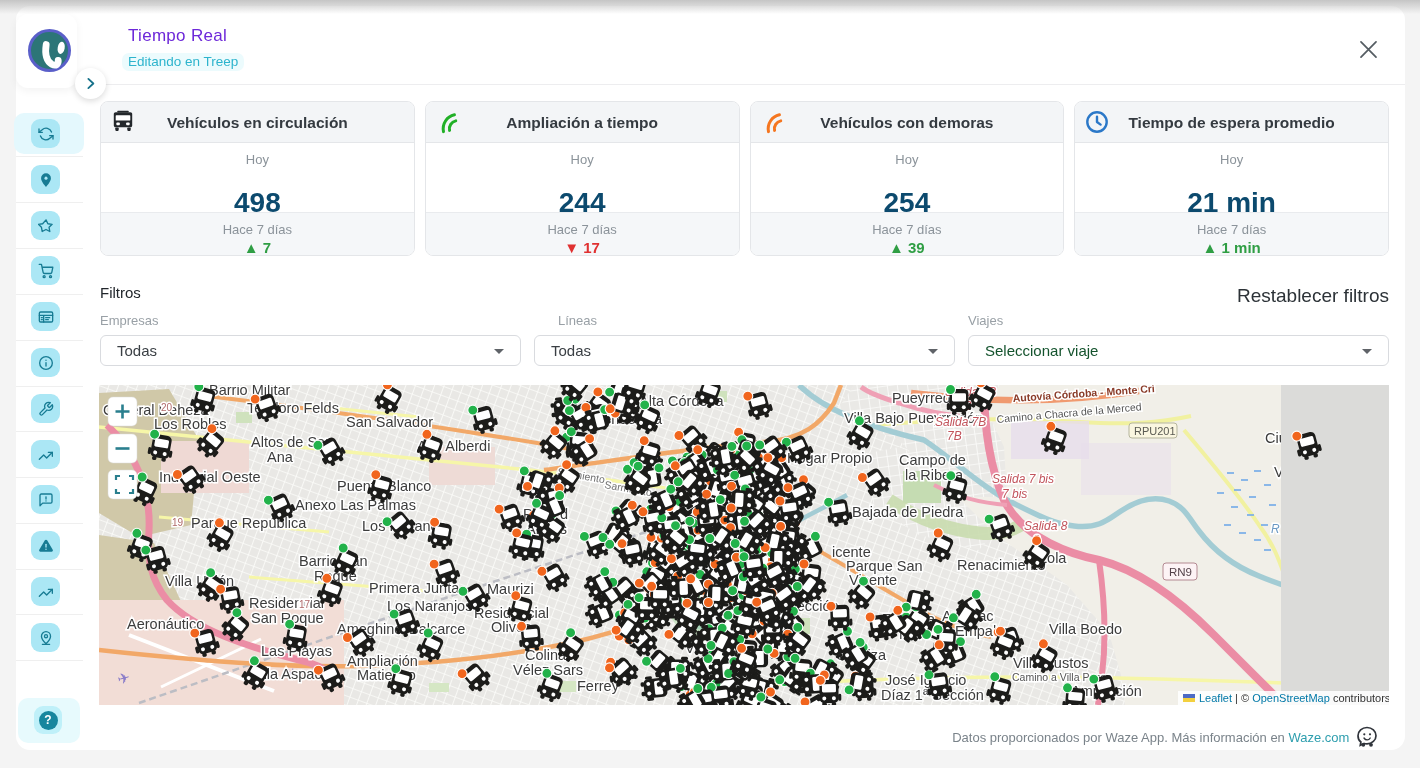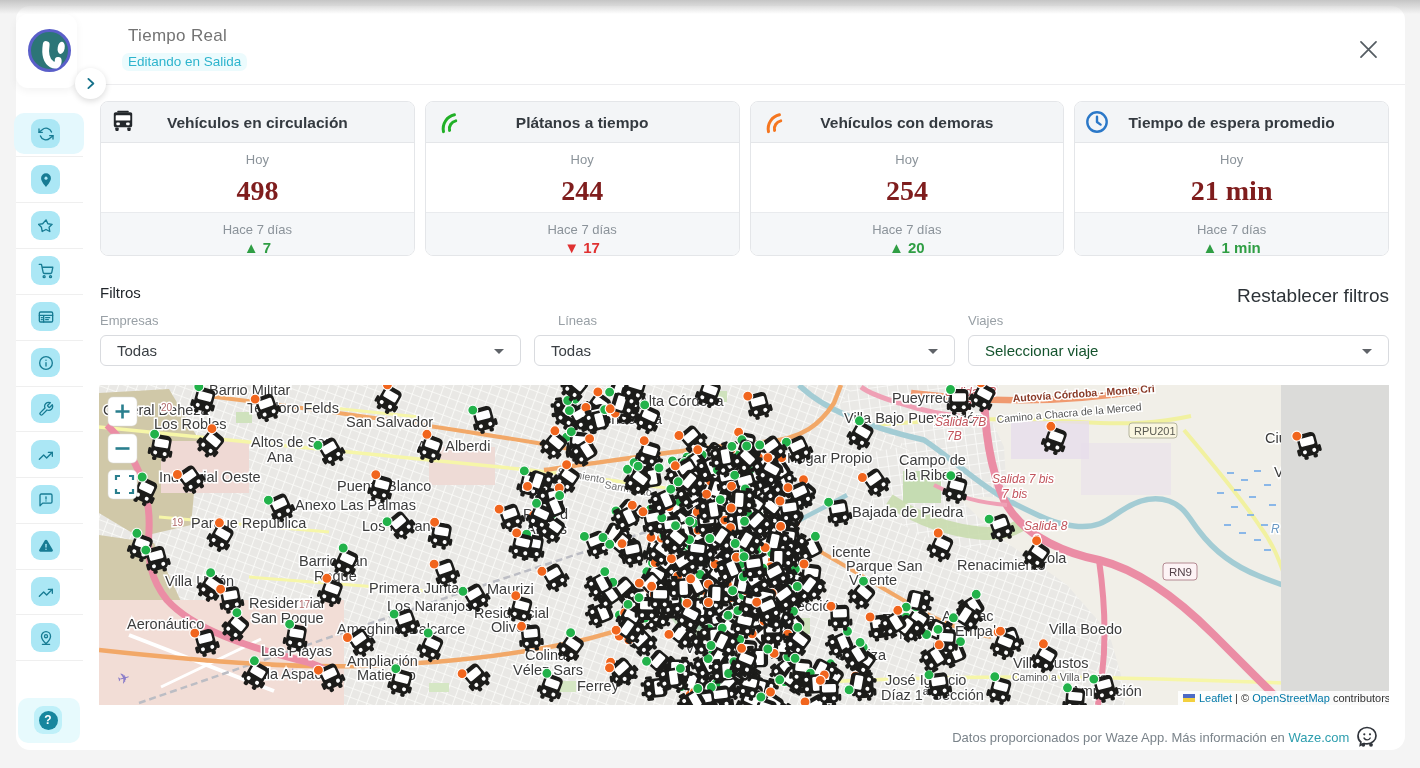--- a/index.html
+++ b/index.html
@@ -1,37 +1,37 @@
 <!DOCTYPE html>
 <html><head><meta charset="utf-8"><title>Tiempo Real</title><style>
 * { margin:0; padding:0; box-sizing:border-box; }
 html,body { width:1420px; height:768px; background:#f4f4f4; font-family:"Liberation Sans",sans-serif; overflow:hidden; position:relative; }
 .panel { position:absolute; left:16px; top:6px; width:1389px; height:744px; background:#fff; border-radius:14px; }
 .shade { position:absolute; left:0; top:0; width:1420px; height:14px; background:linear-gradient(#c5c5c5,rgba(255,255,255,0)); z-index:60; }
 .logo-card { position:absolute; left:16px; top:14px; width:61px; height:74px; background:#fff; border-radius:12px; box-shadow:0 3px 8px rgba(0,0,0,0.05); }
 .logo { position:absolute; left:28px; top:29px; width:43px; height:43px; border-radius:50%; background:#2c7577; border:3px solid #5a5fc9; }
 .chev { position:absolute; left:75px; top:68px; width:31px; height:31px; border-radius:50%; background:#fff; box-shadow:0 2px 6px rgba(0,0,0,0.15); z-index:5; }
-.title { position:absolute; left:128px; top:26px; font-size:17px; color:#737373; font-weight:500; letter-spacing:0.3px; }
+.title { position:absolute; left:128px; top:26px; font-size:17px; color:#6d28d9; font-weight:500; letter-spacing:0.3px; }
 .pill { position:absolute; left:122px; top:53px; background:#ecfbfd; color:#2db4cd; font-size:13.5px; padding:1px 6px 2px; border-radius:7px; }
 .hdiv { position:absolute; left:99px; top:84px; width:1306px; height:1px; background:#ededef; }
 .close { position:absolute; left:1359px; top:40px; width:19px; height:19px; }
 .sq { position:absolute; left:31px; width:29px; height:29px; background:#abe7f5; border-radius:9px; }
 .sq svg { position:absolute; left:6.5px; top:6.5px; width:16px; height:16px; }
 .halo { position:absolute; left:14px; width:70px; height:41px; background:#e4f8fd; border-radius:10px; }
 .sep { position:absolute; left:16px; width:67px; height:1px; background:#efefef; }
 .helpblock { position:absolute; left:18px; top:698px; width:62px; height:45px; background:#e7fafd; border-radius:10px; }
 .helpsq { position:absolute; left:34px; top:706px; width:28px; height:28px; background:#bff0f9; border-radius:9px; }
 .helpc { position:absolute; left:4.5px; top:4.5px; width:19px; height:19px; border-radius:50%; background:#17869e; color:#fff; font-size:12px; font-weight:bold; text-align:center; line-height:19px; }
 .cards { position:absolute; left:100px; top:101px; width:1289px; display:flex; gap:10px; }
 .card { flex:1; border:1px solid #e4e6e9; border-radius:8px; overflow:hidden; background:#fff; }
 .ch { position:relative; height:41px; background:#f3f5f7; border-bottom:1px solid #e4e6e9; text-align:center; line-height:41px; font-size:15.5px; font-weight:bold; color:#343a40; }
 .cic { position:absolute; left:10px; top:8px; width:24px; height:24px; }
 .cb { height:69px; text-align:center; background:#fff; }
 .hoy { font-size:13px; color:#8b939a; padding-top:9px; }
-.val { font-size:28px; font-weight:800; color:#7f1d1d; margin-top:8px;font-family:Liberation Serif, serif; }
+.val { font-size:28px; font-weight:800; color:#0c4a6e; margin-top:20px; }
 .cf { height:43px; background:#f5f7f9; border-top:1px solid #e9ebee; text-align:center; }
 .delta { font-size:15px; font-weight:bold; margin-top:2px; }
 .filtros { position:absolute; left:100px; top:284px; font-size:15px; font-weight:normal; color:#21262b; }
 .reset { position:absolute; left:1100px; top:285px; width:289px; text-align:right; font-size:19px; color:#2c3237; }
 .flabel { position:absolute; top:313px; font-size:13px; color:#99a0a6; }
 .fsel { position:absolute; top:335px; width:421px; height:31px; border:1px solid #d9dbdf; border-radius:6px; background:#fff; font-size:15px; color:#3a3f44; line-height:29px; padding-left:16px; }
 .caret { position:absolute; right:16px; top:13px; width:0; height:0; border-left:5px solid transparent; border-right:5px solid transparent; border-top:5.5px solid #5f6368; }
 .mapwrap { position:absolute; left:99px; top:385px; width:1290px; height:320px; overflow:hidden; }
 .wazeline { position:absolute; top:725px; right:41px; font-size:13px; color:#7a838a; white-space:nowrap; }
 .wazeline b { color:#2d9eae; font-weight:normal; }
@@ -45,21 +45,21 @@
       <path d="M15.2 12.5 C13.8 21.5 15.3 29 20.8 32.2 C25 34.5 27.6 32.2 27.2 28.4" stroke="#fff" stroke-width="6.8" fill="none" stroke-linecap="round"></path>
       <ellipse cx="30.2" cy="15.8" rx="3.5" ry="6.2" fill="#fff" transform="rotate(10 30.2 15.8)"></ellipse>
     </svg>
   </div>
 <div class="chev">
     <svg viewBox="0 0 24 24" style="position:absolute;left:7px;top:7px;width:17px;height:17px" fill="none" stroke="#17728b" stroke-width="2.6" stroke-linecap="round" stroke-linejoin="round">
       <path d="M9 5.5l7 6.5-7 6.5"></path>
     </svg>
   </div>
 <div class="title">Tiempo Real</div>
-<div class="pill">Editando en Salida</div>
+<div class="pill">Editando en Treep</div>
 <div class="hdiv"></div>
 <svg class="close" viewBox="0 0 24 24" fill="none" stroke="#555d63" stroke-width="2.2" stroke-linecap="round">
     <path d="M2.5 2.5l19 19M21.5 2.5l-19 19"></path>
   </svg>
 <div class="halo" style="top:112.5px"></div>
 <div class="sq" style="top:119px">
     <svg viewBox="0 0 24 24" stroke="#177c94" stroke-width="2" fill="none" stroke-linecap="round" stroke-linejoin="round">
       <path d="M1.5 4.5v5h5"></path>
       <path d="M22.5 19.5v-5h-5"></path>
       <path d="M20.3 9a8.5 8.5 0 0 0-14-3.3L1.5 9.5"></path>
@@ -168,42 +168,42 @@
       </div>
 <div class="cf">
         <div class="hoy">Hace 7 días</div>
         <div class="delta" style="color:#2f9e44">▲ 7</div>
       </div>
 </div>
     <div class="card">
 <div class="ch"><svg class="cic" viewBox="0 0 24 24" fill="none" stroke="#21b027" stroke-width="3" stroke-linecap="round" style="transform:rotate(-12deg)">
           <path d="M11.8 20.5a8 8 0 0 1 8-8"></path>
           <path d="M5.6 20.5a14.2 14.2 0 0 1 14.2-14.2"></path>
-        </svg><span>Plátanos a tiempo</span></div>
+        </svg><span>Ampliación a tiempo</span></div>
 <div class="cb">
         <div class="hoy">Hoy</div>
         <div class="val">244</div>
       </div>
 <div class="cf">
         <div class="hoy">Hace 7 días</div>
         <div class="delta" style="color:#e03131">▼ 17</div>
       </div>
 </div>
     <div class="card">
 <div class="ch"><svg class="cic" viewBox="0 0 24 24" fill="none" stroke="#f57620" stroke-width="3" stroke-linecap="round" style="transform:rotate(-12deg)">
           <path d="M11.8 20.5a8 8 0 0 1 8-8"></path>
           <path d="M5.6 20.5a14.2 14.2 0 0 1 14.2-14.2"></path>
         </svg><span>Vehículos con demoras</span></div>
 <div class="cb">
         <div class="hoy">Hoy</div>
         <div class="val">254</div>
       </div>
 <div class="cf">
         <div class="hoy">Hace 7 días</div>
-        <div class="delta" style="color:#2f9e44">▲ 20</div>
+        <div class="delta" style="color:#2f9e44">▲ 39</div>
       </div>
 </div>
     <div class="card">
 <div class="ch"><svg class="cic" viewBox="0 0 24 24" fill="none" stroke="#2b78c8" stroke-width="2.4" stroke-linecap="round" stroke-linejoin="round">
           <circle cx="12" cy="12" r="9.7"></circle>
           <path d="M12 6.8V12l3.6 2.6"></path>
         </svg><span>Tiempo de espera promedio</span></div>
 <div class="cb">
         <div class="hoy">Hoy</div>
         <div class="val">21 min</div>

